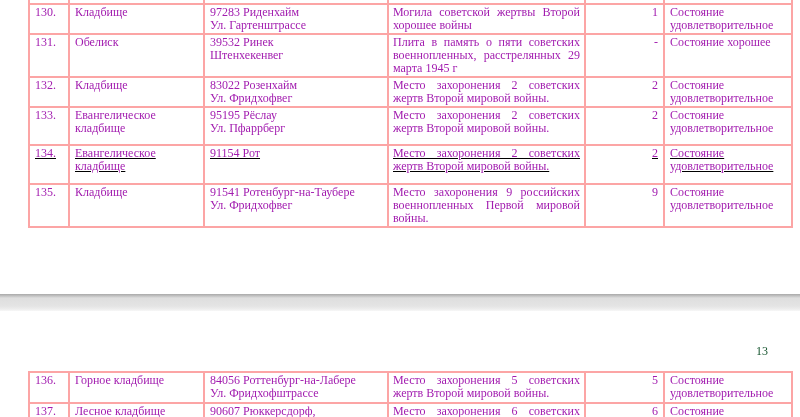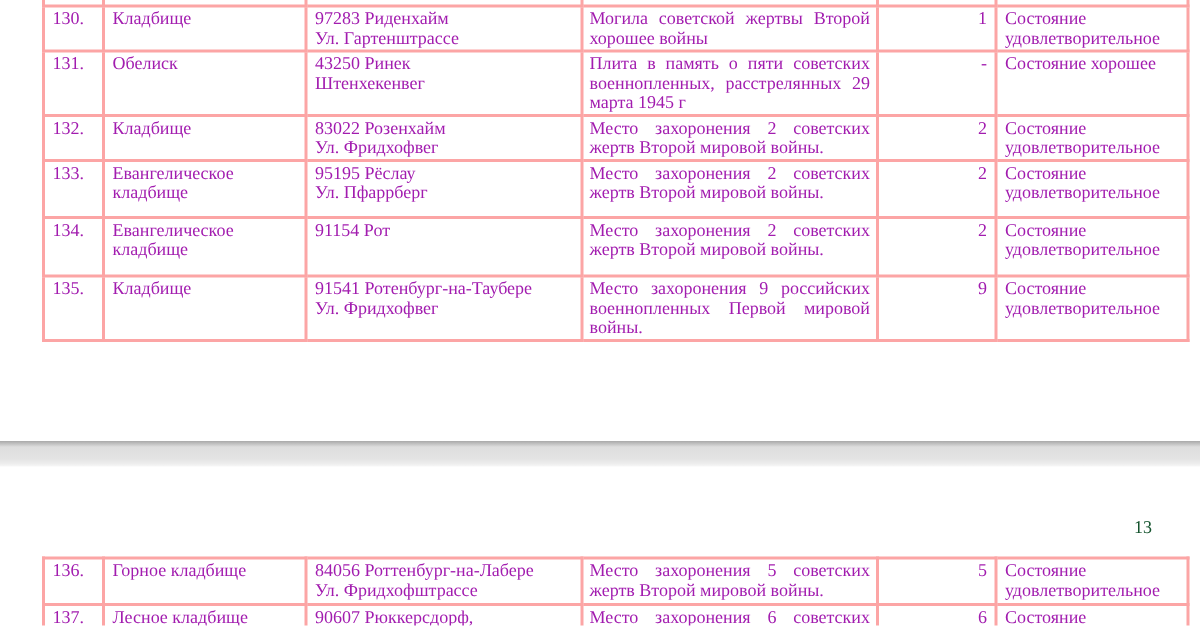--- a/index.html
+++ b/index.html
@@ -17,21 +17,21 @@
   td {
     border:2px solid #fca5a5; vertical-align:top; overflow:hidden;
     font-size:12px; line-height:13px; color:#a21caf;
     padding:1px 4px 1px 5px;
   }
   tr.r-partial { height:12px; }
   tr.r-130 { height:28px; }
   tr.r-131 { height:43px; }
   tr.r-132 { height:28px; }
   tr.r-133 { height:38px; }
-  tr.r-134 { height:39px; }
+  tr.r-134 { height:39px;text-decoration:underline; }
   tr.r-135 { height:43px; }
   tr.r-136 { height:31px;padding-left:20px; }
   tr.r-137 { height:46px; }
   .c-addr { white-space:pre-line;margin-top:32px; }
   .c-count { text-align:right; padding-right:5px; }
   .c-desc { padding-left:4px; padding-right:4px; }
   .jline { text-align:justify; text-align-last:justify; }
   .jline.last { text-align-last:left; }
   .page-gap {
     position:absolute; left:0; top:294px; width:800px; height:17px;
@@ -75,21 +75,21 @@
       <td class="c-desc">
         <div class="jline">Могила советской жертвы Второй</div>
         <div class="jline last">хорошее войны</div>
       </td>
       <td class="c-count">1</td>
       <td>Состояние удовлетворительное</td>
     </tr>
     <tr class="r-131">
       <td class="c-num">131.</td>
       <td>Обелиск</td>
-      <td class="c-addr">43250 Ринек
+      <td class="c-addr">39532 Ринек
 Штенхекенвег</td>
       <td class="c-desc">
         <div class="jline">Плита в память о пяти советских</div>
         <div class="jline">военнопленных, расстрелянных 29</div>
         <div class="jline last">марта 1945 г</div>
       </td>
       <td class="c-count">-</td>
       <td>Состояние хорошее</td>
     </tr>
     <tr class="r-132">

